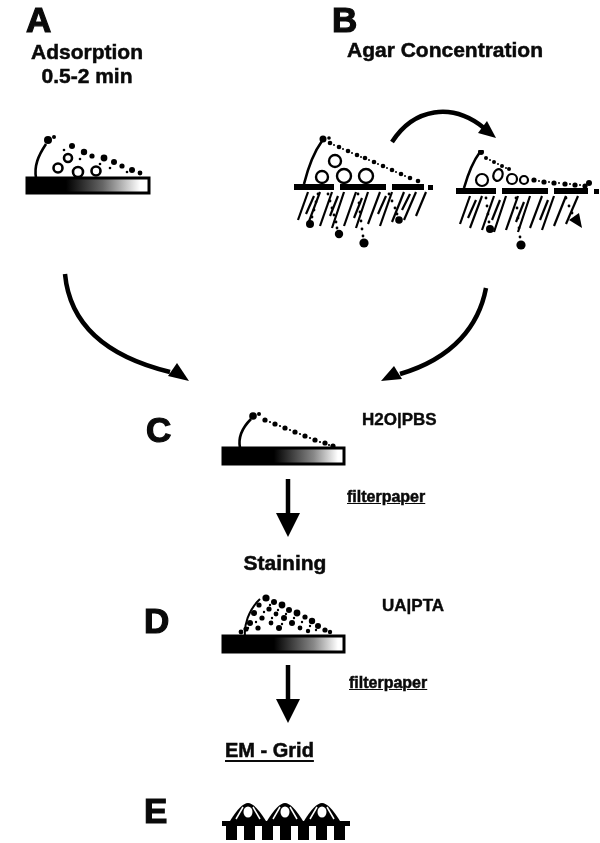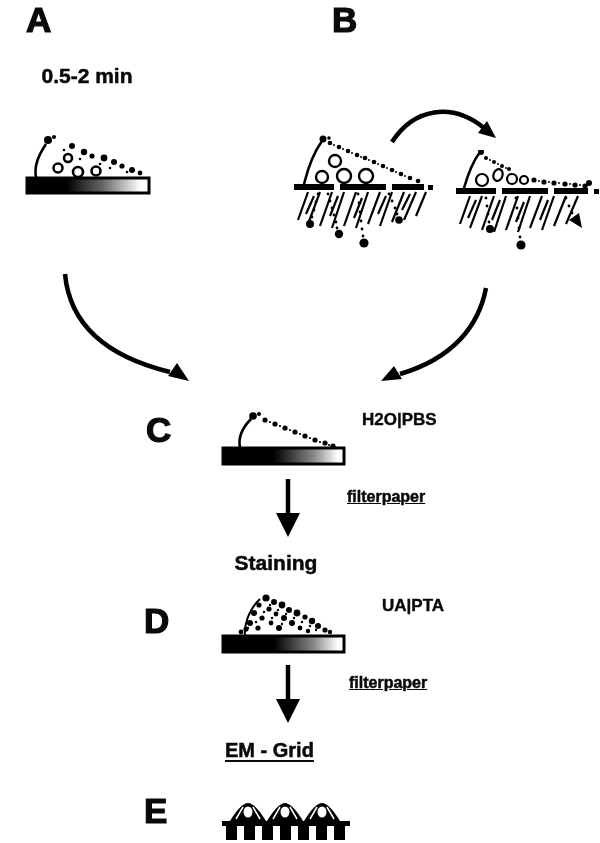--- a/index.html
+++ b/index.html
@@ -18,20 +18,21 @@
            -webkit-text-stroke:0.5px #0a0a0a;}
   .art{position:absolute;line-height:0;}
   svg{display:block;}
 </style>
 </head>
 <body>
 
 <div class="canvas">
 
   <div class="panel-letter" style="left:26px;top:2px">A</div>
+  <div class="title" style="left:16px;top:40px;width:142px">Adsorption</div>
   <div class="title" style="left:16px;top:64px;width:142px">0.5-2 min</div>
 
   <div class="art" style="left:20px;top:128px">
     <svg width="132" height="70" viewBox="0 0 132 70">
       <defs>
         <linearGradient id="gA" x1="0" y1="0" x2="1" y2="0">
           <stop offset="0" stop-color="#000"></stop>
             <stop offset="0.32" stop-color="#000"></stop>
           <stop offset="0.62" stop-color="#666"></stop>
             <stop offset="0.93" stop-color="#fff"></stop>
@@ -55,20 +56,21 @@
         <circle cx="120" cy="45" r="2.4" fill="#000"></circle>
       <circle cx="44" cy="22" r="1.3" fill="#000"></circle>
         <circle cx="60" cy="31" r="1.3" fill="#000"></circle>
       <circle cx="80" cy="36" r="1.3" fill="#000"></circle>
         <circle cx="90" cy="40" r="1.3" fill="#000"></circle>
       <circle cx="107" cy="44" r="1.3" fill="#000"></circle>
     </svg>
   </div>
 
   <div class="panel-letter" style="left:332px;top:2px">B</div>
+  <div class="title" style="left:330px;top:38px;width:230px">Agar Concentration</div>
 
   <div class="art" style="left:386px;top:102px">
     <svg width="126" height="52" viewBox="0 0 126 52">
       <path d="M6,40 C28,6 66,0 98,26" stroke="#000" stroke-width="4.5" fill="none"></path>
       <polygon points="110,36 92,31 101,19" fill="#000"></polygon>
     </svg>
   </div>
 
   <div class="art" style="left:292px;top:132px">
     <svg width="142" height="118" viewBox="0 0 142 118">
@@ -273,21 +275,21 @@
   </div>
 
   <div class="art" style="left:272px;top:477px">
     <svg width="32" height="62" viewBox="0 0 32 62">
       <line x1="16" y1="2" x2="16" y2="40" stroke="#000" stroke-width="4.5"></line>
       <polygon points="16,60 4,36 28,36" fill="#000"></polygon>
     </svg>
   </div>
   <div class="filterpaper" style="left:347px;top:488px">filterpaper</div>
 
-  <div class="step-label" style="left:216px;top:551px;width:120px">Staining</div>
+  <div class="step-label" style="left:225px;top:551px;width:120px">Staining</div>
   <div class="panel-letter" style="left:144px;top:603px">D</div>
   <div class="reagent" style="left:382px;top:596px">UA|PTA</div>
 
   <div class="art" style="left:212px;top:584px">
     <svg width="142" height="74" viewBox="0 0 142 74">
       <defs>
         <linearGradient id="gD" x1="0" y1="0" x2="1" y2="0">
           <stop offset="0" stop-color="#000"></stop>
             <stop offset="0.42" stop-color="#000"></stop>
           <stop offset="0.75" stop-color="#888"></stop>

